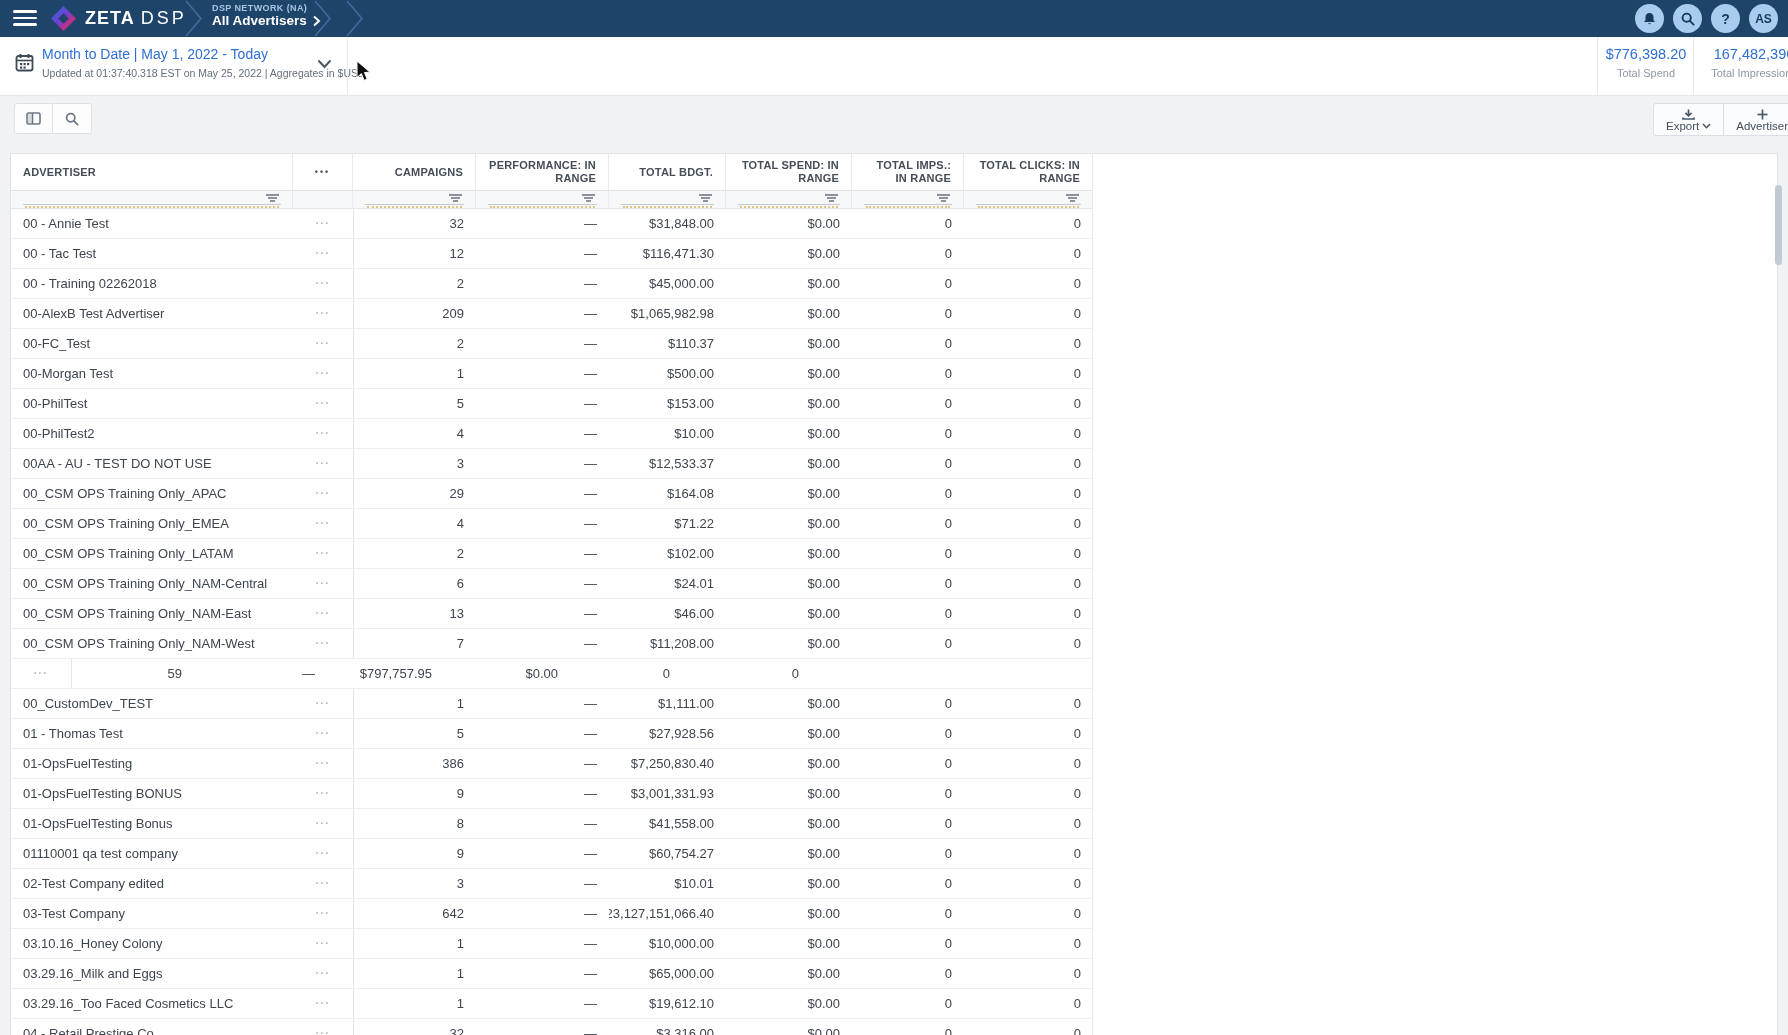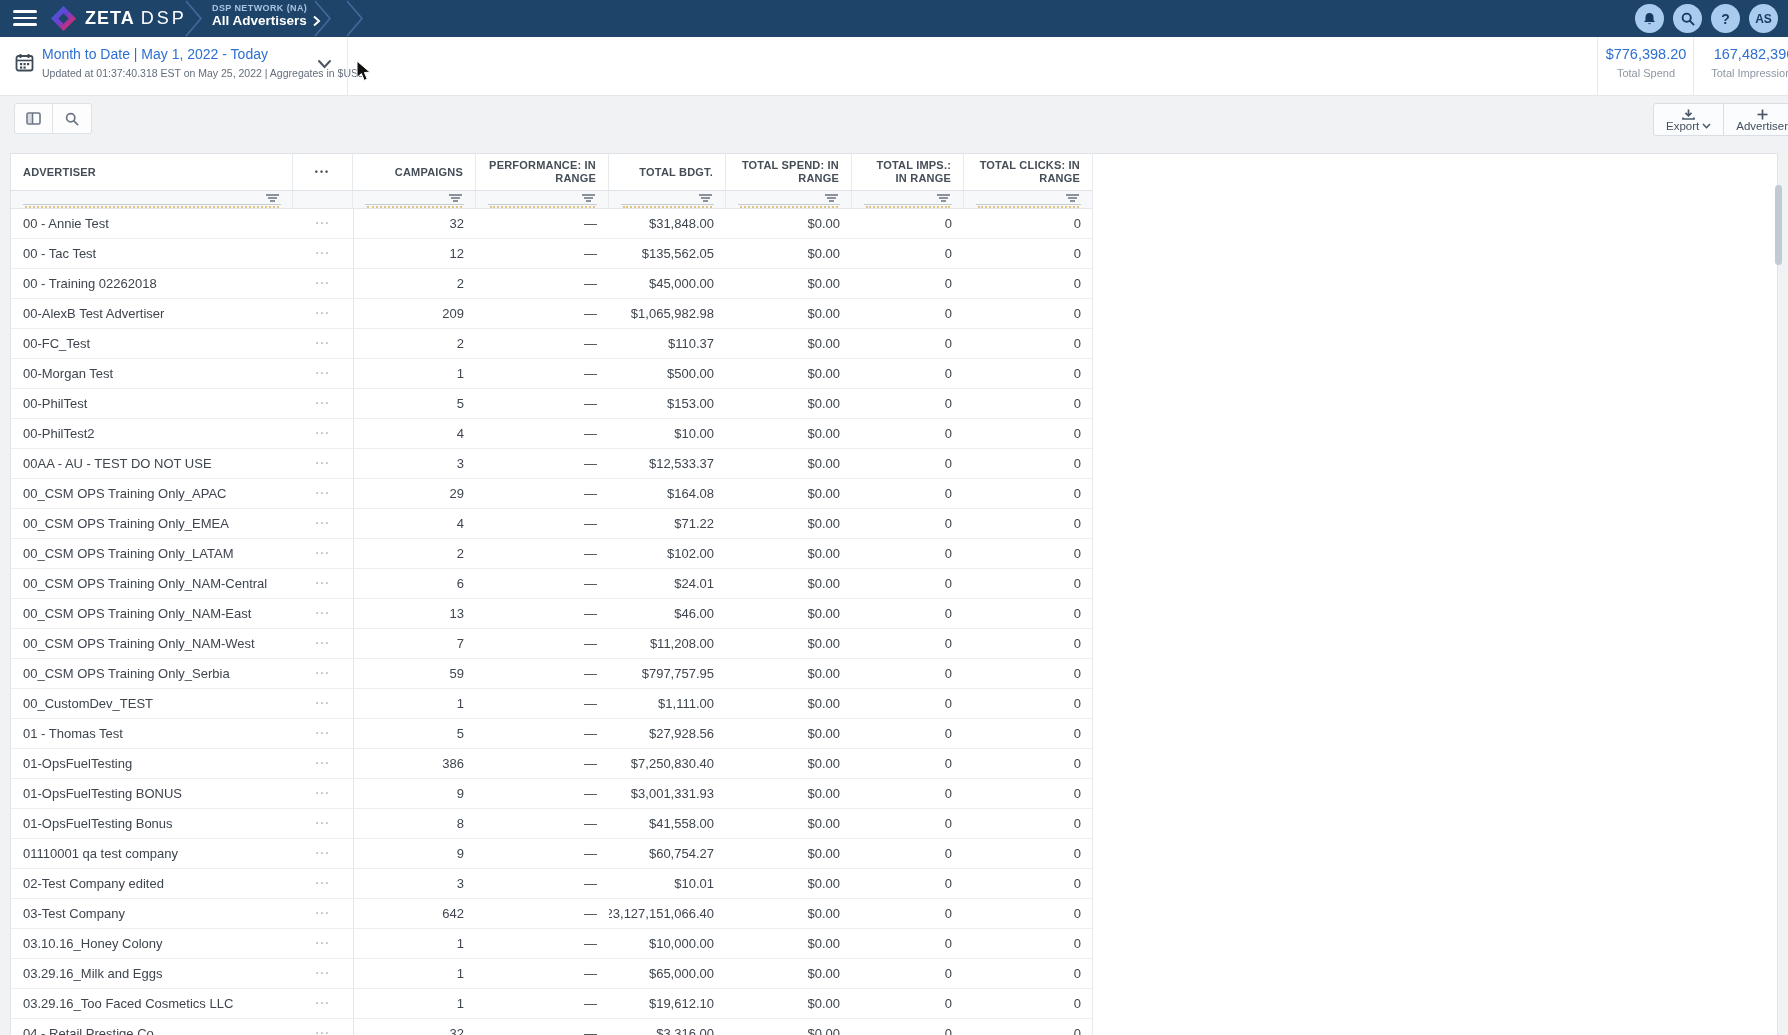--- a/index.html
+++ b/index.html
@@ -300,21 +300,21 @@
           <div class="tcell right" style="width: 117px;">$31,848.00</div>
           <div class="tcell right" style="width: 126px;">$0.00</div>
           <div class="tcell right" style="width: 112px;">0</div>
           <div class="tcell right" style="width: 129px;">0</div>
         </div>
         <div class="trow">
           <div class="tcell left" style="width: 282px;">00 - Tac Test</div>
           <div class="tcell center" style="width: 60px;">···</div>
           <div class="tcell right sep-left" style="width: 123px;">12</div>
           <div class="tcell right" style="width: 133px;">—</div>
-          <div class="tcell right" style="width: 117px;">$135,562.05</div>
+          <div class="tcell right" style="width: 117px;">$116,471.30</div>
           <div class="tcell right" style="width: 126px;">$0.00</div>
           <div class="tcell right" style="width: 112px;">0</div>
           <div class="tcell right" style="width: 129px;">0</div>
         </div>
         <div class="trow">
           <div class="tcell left" style="width: 282px;">00 - Training 02262018</div>
           <div class="tcell center" style="width: 60px;">···</div>
           <div class="tcell right sep-left" style="width: 123px;">2</div>
           <div class="tcell right" style="width: 133px;">—</div>
           <div class="tcell right" style="width: 117px;">$45,000.00</div>
@@ -436,21 +436,20 @@
           <div class="tcell left" style="width: 282px;">00_CSM OPS Training Only_NAM-West</div>
           <div class="tcell center" style="width: 60px;">···</div>
           <div class="tcell right sep-left" style="width: 123px;">7</div>
           <div class="tcell right" style="width: 133px;">—</div>
           <div class="tcell right" style="width: 117px;">$11,208.00</div>
           <div class="tcell right" style="width: 126px;">$0.00</div>
           <div class="tcell right" style="width: 112px;">0</div>
           <div class="tcell right" style="width: 129px;">0</div>
         </div>
         <div class="trow">
-          <div class="tcell left" style="width: 282px;">00_CSM OPS Training Only_Serbia</div>
           <div class="tcell center" style="width: 60px;">···</div>
           <div class="tcell right sep-left" style="width: 123px;">59</div>
           <div class="tcell right" style="width: 133px;">—</div>
           <div class="tcell right" style="width: 117px;">$797,757.95</div>
           <div class="tcell right" style="width: 126px;">$0.00</div>
           <div class="tcell right" style="width: 112px;">0</div>
           <div class="tcell right" style="width: 129px;">0</div>
         </div>
         <div class="trow">
           <div class="tcell left" style="width: 282px;">00_CustomDev_TEST</div>

